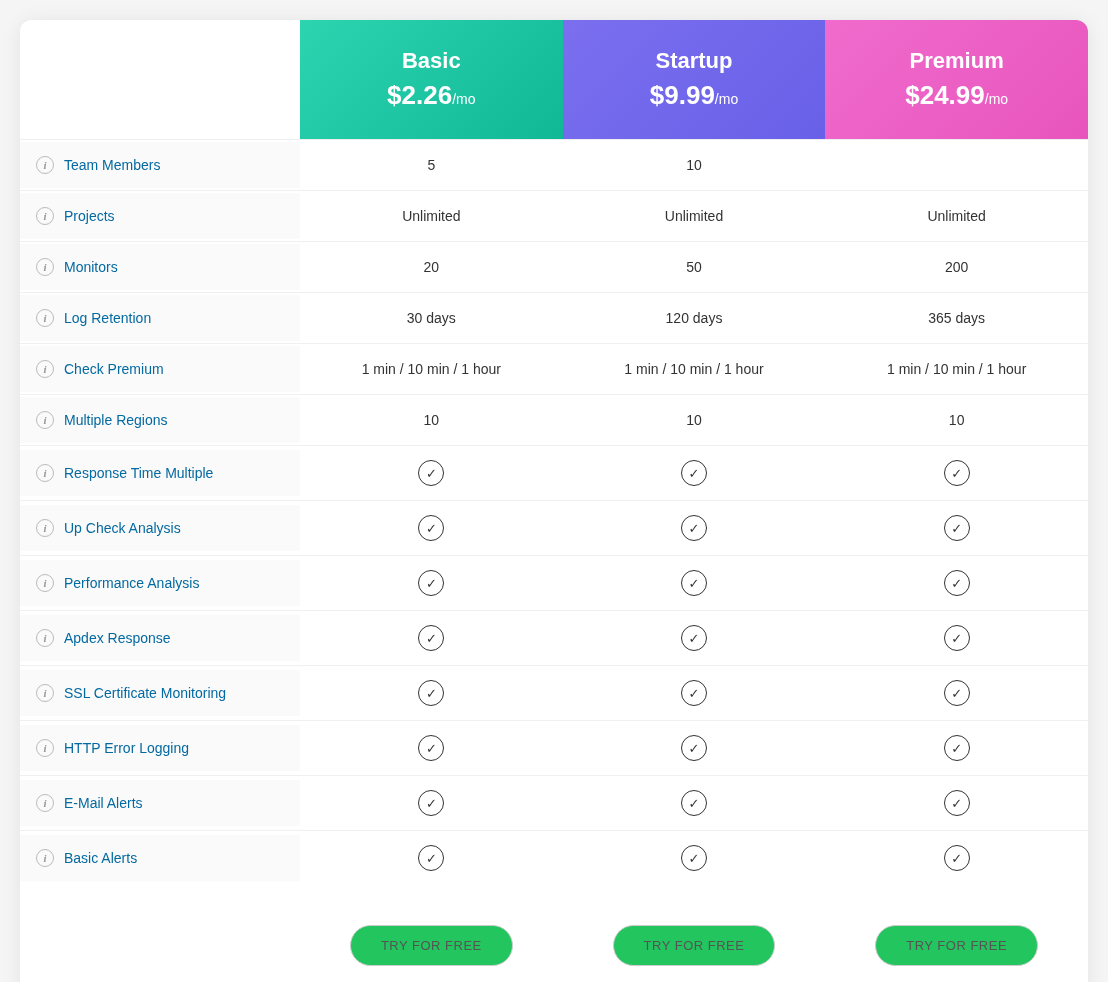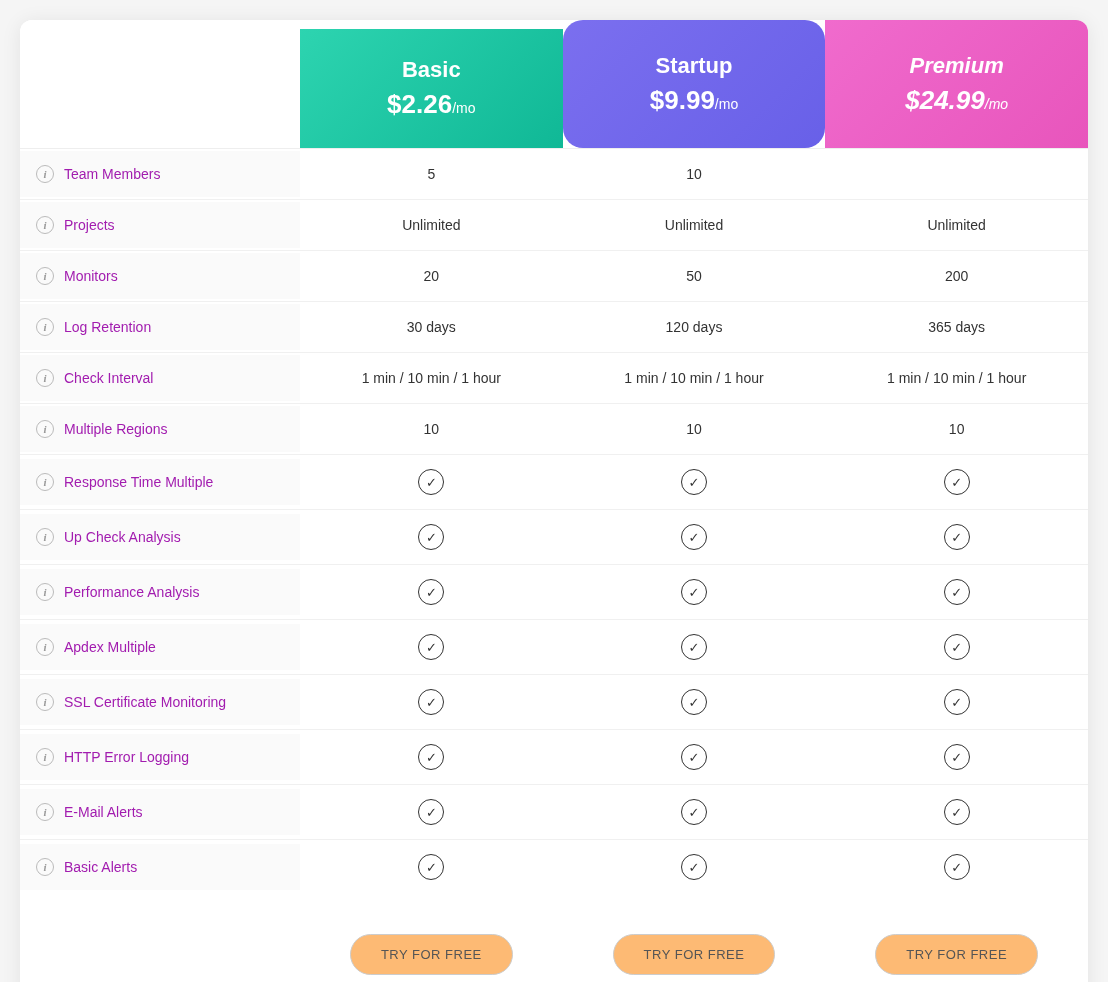--- a/index.html
+++ b/index.html
@@ -29,29 +29,26 @@
     }
     .header-plan {
       display: flex;
       flex-direction: column;
       align-items: center;
       justify-content: center;
       padding: 28px 20px;
     }
     .header-plan.basic {
       background: linear-gradient(135deg, #2dd4b0, #10b896);
-      margin-top: 9px;
     }
     .header-plan.startup {
       background: linear-gradient(135deg, #7b6fef, #6860e8);
-      border-radius: 20px;
     }
     .header-plan.premium {
       background: linear-gradient(135deg, #f06bcd, #e855bc);
-      font-style: italic;
     }
     .plan-name {
       color: #fff;
       font-size: 22px;
       font-weight: 600;
       margin-bottom: 6px;
     }
     .plan-price {
       color: #fff;
       font-size: 26px;
@@ -92,21 +89,21 @@
       justify-content: center;
       font-size: 11px;
       color: #999;
       flex-shrink: 0;
       font-style: italic;
       font-family: Georgia, serif;
       font-weight: bold;
     }
     .feature-label {
       font-size: 14px;
-      color: #a21caf;
+      color: #0369a1;
     }
     .value-cell {
       display: flex;
       align-items: center;
       justify-content: center;
       padding: 14px 8px;
       font-size: 14px;
       color: #333;
       text-align: center;
     }
@@ -131,21 +128,21 @@
     .footer-cell {
       display: flex;
       align-items: center;
       justify-content: center;
       padding: 10px;
     }
     .try-btn {
       border: 1.5px solid #ccc;
       border-radius: 25px;
       padding: 12px 30px;
-      background: #fdba74;
+      background: #22c55e;
       font-size: 13px;
       font-weight: 500;
       color: #555;
       cursor: pointer;
       letter-spacing: 0.5px;
       text-transform: uppercase;
     }
   </style>
 </head>
 <body>
@@ -206,21 +203,21 @@
           <div class="info-icon">i</div>
           <span class="feature-label">Log Retention</span>
         </div>
         <div class="value-cell">30 days</div>
         <div class="value-cell">120 days</div>
         <div class="value-cell">365 days</div>
       </div>
       <div class="table-row">
         <div class="feature-cell">
           <div class="info-icon">i</div>
-          <span class="feature-label">Check Interval</span>
+          <span class="feature-label">Check Premium</span>
         </div>
         <div class="value-cell">1 min / 10 min / 1 hour</div>
         <div class="value-cell">1 min / 10 min / 1 hour</div>
         <div class="value-cell">1 min / 10 min / 1 hour</div>
       </div>
       <div class="table-row">
         <div class="feature-cell">
           <div class="info-icon">i</div>
           <span class="feature-label">Multiple Regions</span>
         </div>
@@ -269,21 +266,21 @@
         <div class="value-cell">
           <div class="check-icon">✓</div>
         </div>
         <div class="value-cell">
           <div class="check-icon">✓</div>
         </div>
       </div>
       <div class="table-row">
         <div class="feature-cell">
           <div class="info-icon">i</div>
-          <span class="feature-label">Apdex Multiple</span>
+          <span class="feature-label">Apdex Response</span>
         </div>
         <div class="value-cell">
           <div class="check-icon">✓</div>
         </div>
         <div class="value-cell">
           <div class="check-icon">✓</div>
         </div>
         <div class="value-cell">
           <div class="check-icon">✓</div>
         </div>

